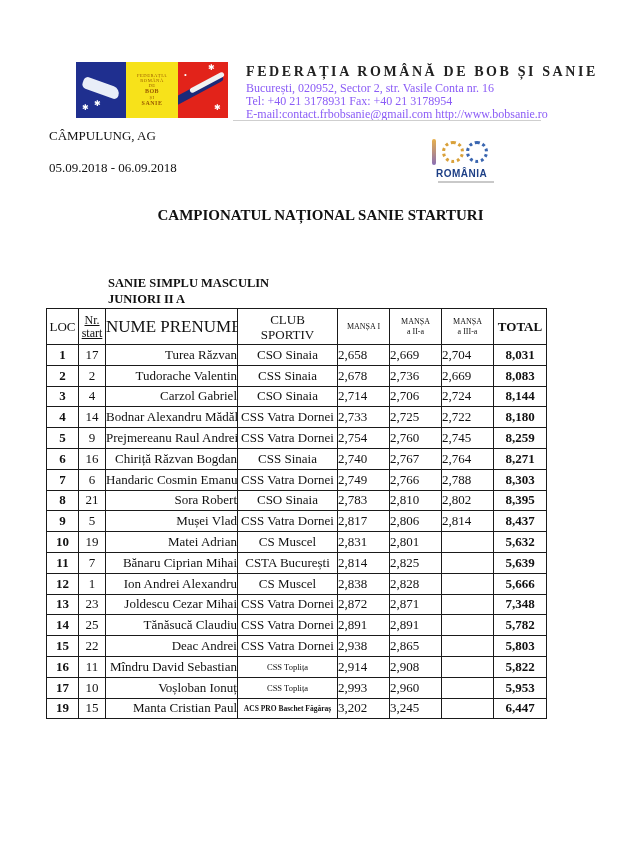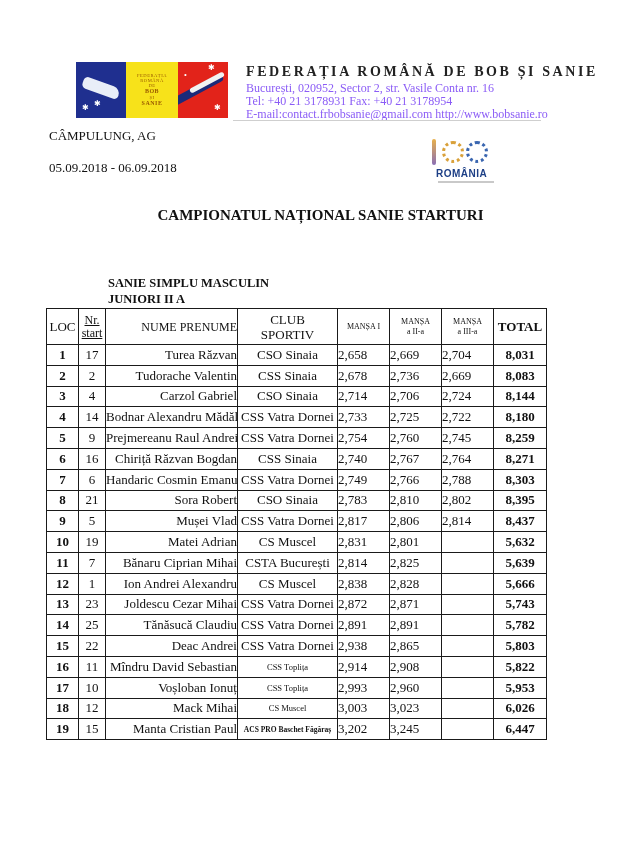--- a/index.html
+++ b/index.html
@@ -33,21 +33,21 @@
   .cat1 { left:108px; top:276px; font-size:12.5px; font-weight:bold; }
   .cat2 { left:108px; top:292px; font-size:12.5px; font-weight:bold; }
   
   table.results { position:absolute; left:46px; top:308px; border-collapse:collapse; table-layout:fixed; width:500px; }
   table.results th, table.results td { border:1px solid #1a1a1a; padding:0; overflow:hidden; white-space:nowrap; }
   table.results thead tr { height:36px; }
   table.results tbody tr { height:20.8px; }
   th { font-weight:normal; font-size:13px; line-height:14px; }
   th.loc { font-size:13px; }
   th.nr { font-size:12px; line-height:13px;text-decoration:underline; }
-  th.name { text-align:right; padding-left:2px; font-size:12px; }
+  th.name { text-align:right; padding-left:2px; font-size:17px; }
   th.club { font-size:13px; line-height:15px; }
   th.m { font-size:8px; line-height:10px; font-family:"Liberation Serif", serif; }
   th.total { font-weight:bold; font-size:13px; }
   td { font-size:13px; }
   td.loc { text-align:center; font-weight:bold; }
   td.nr { text-align:center; }
   td.name { text-align:right; padding-left:2px; }
   td.club { text-align:center;margin-top:34px; }
   td.club.small { font-size:8.5px; }
   td.club.tiny { font-size:7.5px; font-weight:bold; }
@@ -258,21 +258,21 @@
     <td class="total">5,666</td>
   </tr>
       <tr>
     <td class="loc">13</td>
     <td class="nr">23</td>
     <td class="name">Joldescu Cezar Mihai</td>
     <td class="club">CSS Vatra Dornei</td>
     <td class="m">2,872</td>
     <td class="m">2,871</td>
     <td class="m"></td>
-    <td class="total">5,743</td>
+    <td class="total">7,348</td>
   </tr>
       <tr>
     <td class="loc">14</td>
     <td class="nr">25</td>
     <td class="name">Tănăsucă Claudiu</td>
     <td class="club">CSS Vatra Dornei</td>
     <td class="m">2,891</td>
     <td class="m">2,891</td>
     <td class="m"></td>
     <td class="total">5,782</td>
@@ -301,30 +301,20 @@
     <td class="loc">17</td>
     <td class="nr">10</td>
     <td class="name">Voșloban Ionuț</td>
     <td class="club small">CSS Toplița</td>
     <td class="m">2,993</td>
     <td class="m">2,960</td>
     <td class="m"></td>
     <td class="total">5,953</td>
   </tr>
       <tr>
-    <td class="loc">18</td>
-    <td class="nr">12</td>
-    <td class="name">Mack Mihai</td>
-    <td class="club small">CS Muscel</td>
-    <td class="m">3,003</td>
-    <td class="m">3,023</td>
-    <td class="m"></td>
-    <td class="total">6,026</td>
-  </tr>
-      <tr>
     <td class="loc">19</td>
     <td class="nr">15</td>
     <td class="name">Manta Cristian Paul</td>
     <td class="club tiny">ACS PRO Baschet Făgăraș</td>
     <td class="m">3,202</td>
     <td class="m">3,245</td>
     <td class="m"></td>
     <td class="total">6,447</td>
   </tr>
     </tbody>

